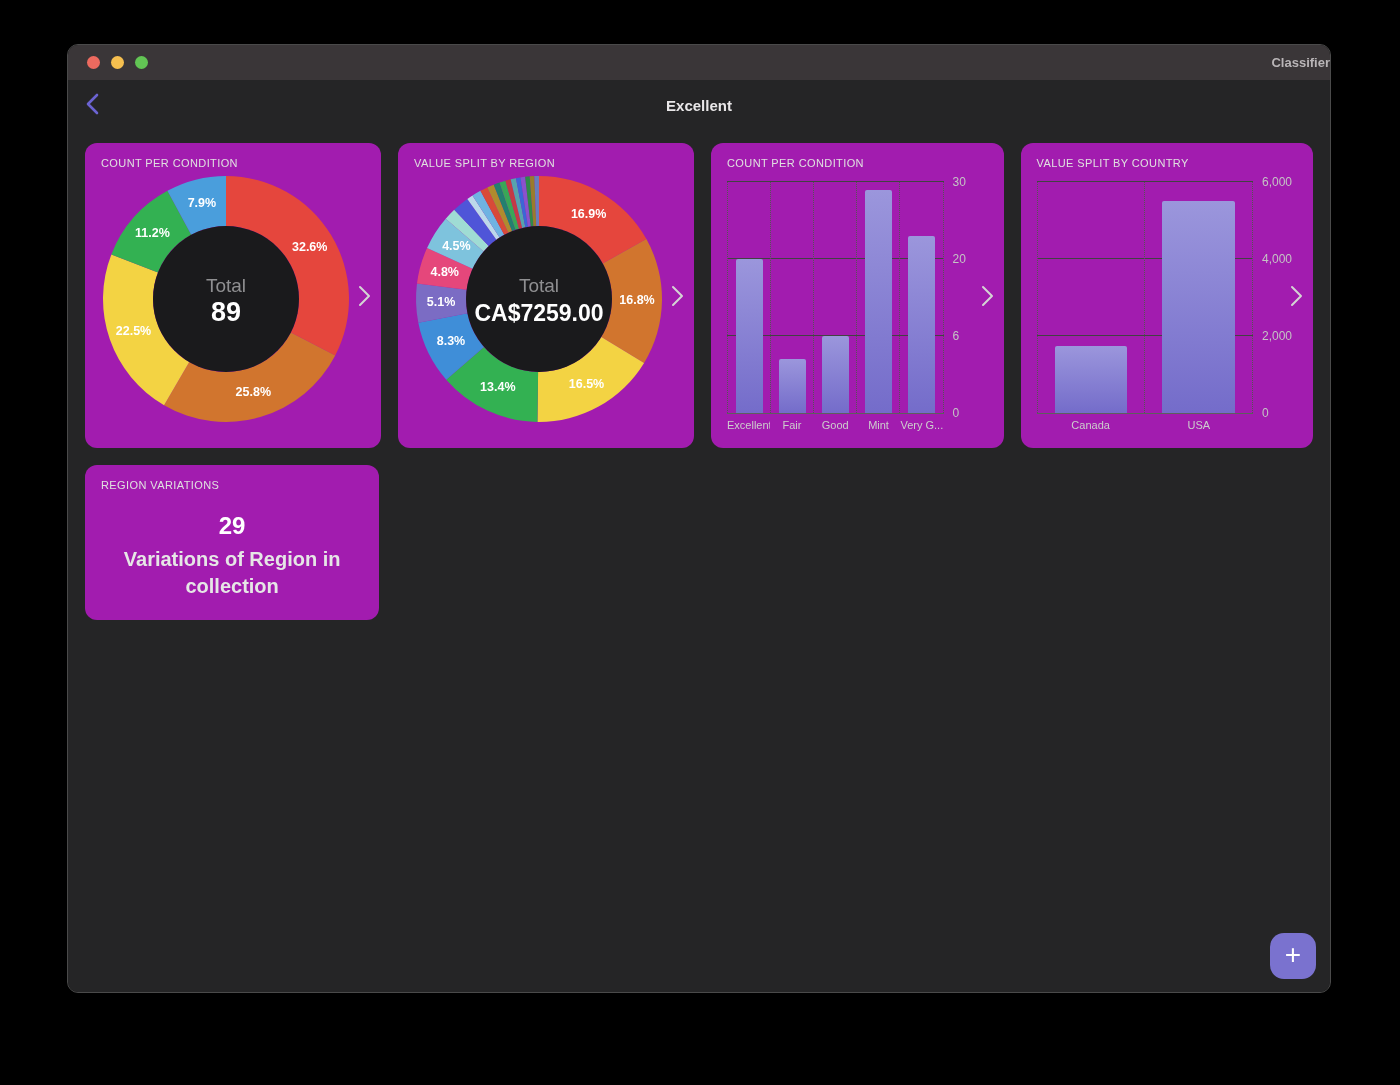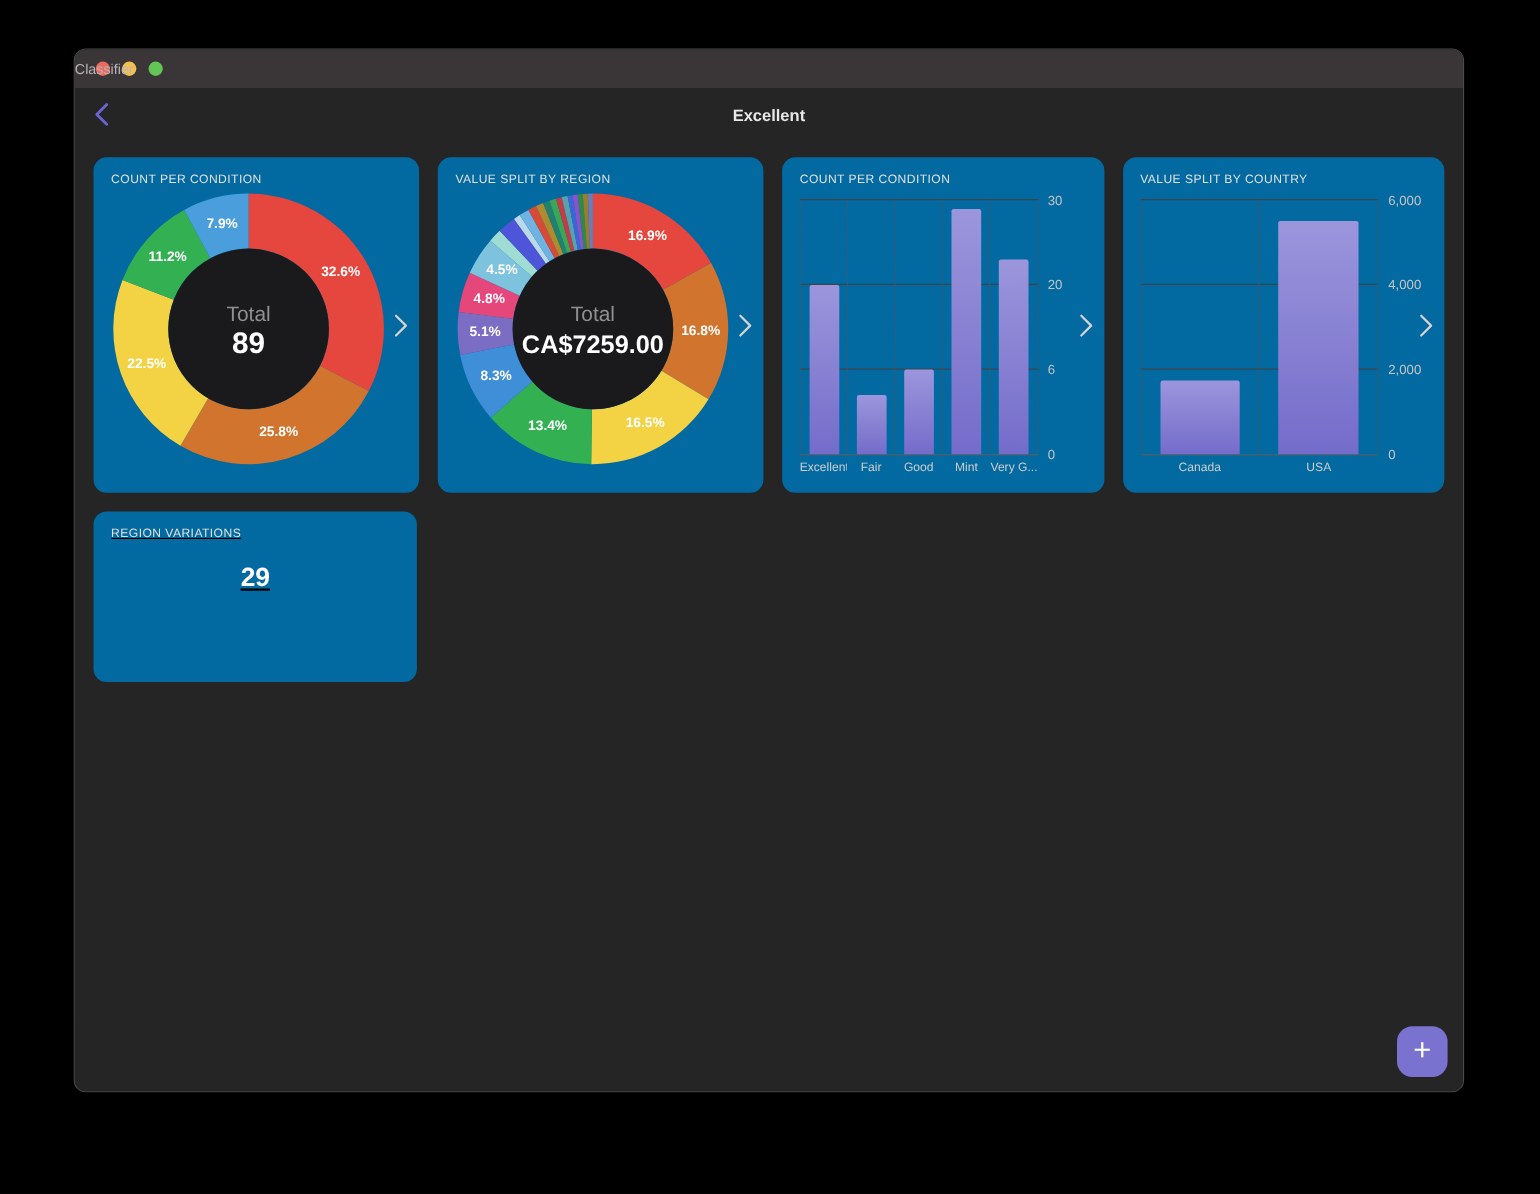--- a/index.html
+++ b/index.html
@@ -6,30 +6,30 @@
     font-family:"Liberation Sans","DejaVu Sans",sans-serif;-webkit-font-smoothing:antialiased;}
   .stage{position:relative;width:1400px;height:1085px;background:#000;overflow:hidden;}
   .window{position:absolute;left:68px;top:45px;width:1262px;height:947px;background:#252526;
     border-radius:10px;overflow:hidden;box-shadow:0 20px 60px rgba(0,0,0,.6);
     outline:1px solid #4a4a4a;}
   
   .titlebar{height:35px;background:#3a3638;display:flex;align-items:center;position:relative;}
   .traffic{display:flex;gap:11px;margin-left:19px;}
   .tl{width:13px;height:13px;border-radius:50%;display:inline-block;cursor:default;}
   .tl.red{background:#ed6a5f;} .tl.yellow{background:#f5bf4f;} .tl.green{background:#62c554;}
-  .win-title{position:absolute;left:0;right:0;text-align:left;font-size:13px;font-weight:normal;color:#b9b5b7;}
+  .win-title{position:absolute;left:0;right:0;text-align:right;font-size:13px;font-weight:bold;color:#b9b5b7;}
   
   .navbar{height:50px;position:relative;display:flex;align-items:center;}
   .back-btn{position:absolute;left:12px;top:8px;background:none;border:none;padding:4px;cursor:pointer;line-height:0;}
   .page-title{flex:1;text-align:center;font-size:15px;font-weight:bold;color:#e9e7e8;}
   
   .content{padding:13px 17px 0 17px;}
   .grid{display:grid;grid-template-columns:repeat(4,1fr);gap:17px;}
-  .grid.row2{margin-top:17px;text-decoration:underline;}
-  .card{background:#0369a1;border-radius:12px;position:relative;padding:14px 16px;box-sizing:border-box;}
+  .grid.row2{margin-top:17px;}
+  .card{background:#a21caf;border-radius:12px;position:relative;padding:14px 16px;box-sizing:border-box;}
   .chart-card{height:305px;}
   .stat-card{height:155px;text-align:center;}
   .card-title{margin:0;font-size:11px;font-weight:500;letter-spacing:.4px;color:#e0e0e0;text-align:left;text-transform:uppercase;}
   .chev{position:absolute;right:6px;top:50%;transform:translateY(-50%);background:none;border:none;padding:4px;cursor:pointer;line-height:0;}
   
   .chart-area.donut{display:flex;justify-content:center;margin-top:5px;padding-right:14px;}
   .donut-total{fill:#8f8f91;font-size:19px;}
   .donut-value{fill:#fff;font-size:27px;font-weight:bold;}
   .donut-label{fill:#fff;font-size:12.5px;font-weight:bold;}
   
@@ -239,20 +239,21 @@
               <polyline points="2,2 11,11 2,20" fill="none" stroke="#d4d4d4" stroke-width="2" stroke-linecap="round" stroke-linejoin="round"></polyline>
             </svg>
           </button>
         </section>
       </div>
 
       <div class="grid row2">
         <section class="card stat-card">
           <h2 class="card-title">REGION VARIATIONS</h2>
           <div class="stat-value">29</div>
+          <div class="stat-caption">Variations of Region in collection</div>
         </section>
 
       </div>
     </div>
 
     <button class="fab">
       <span>+</span>
     </button>
   </div>
 </div>

